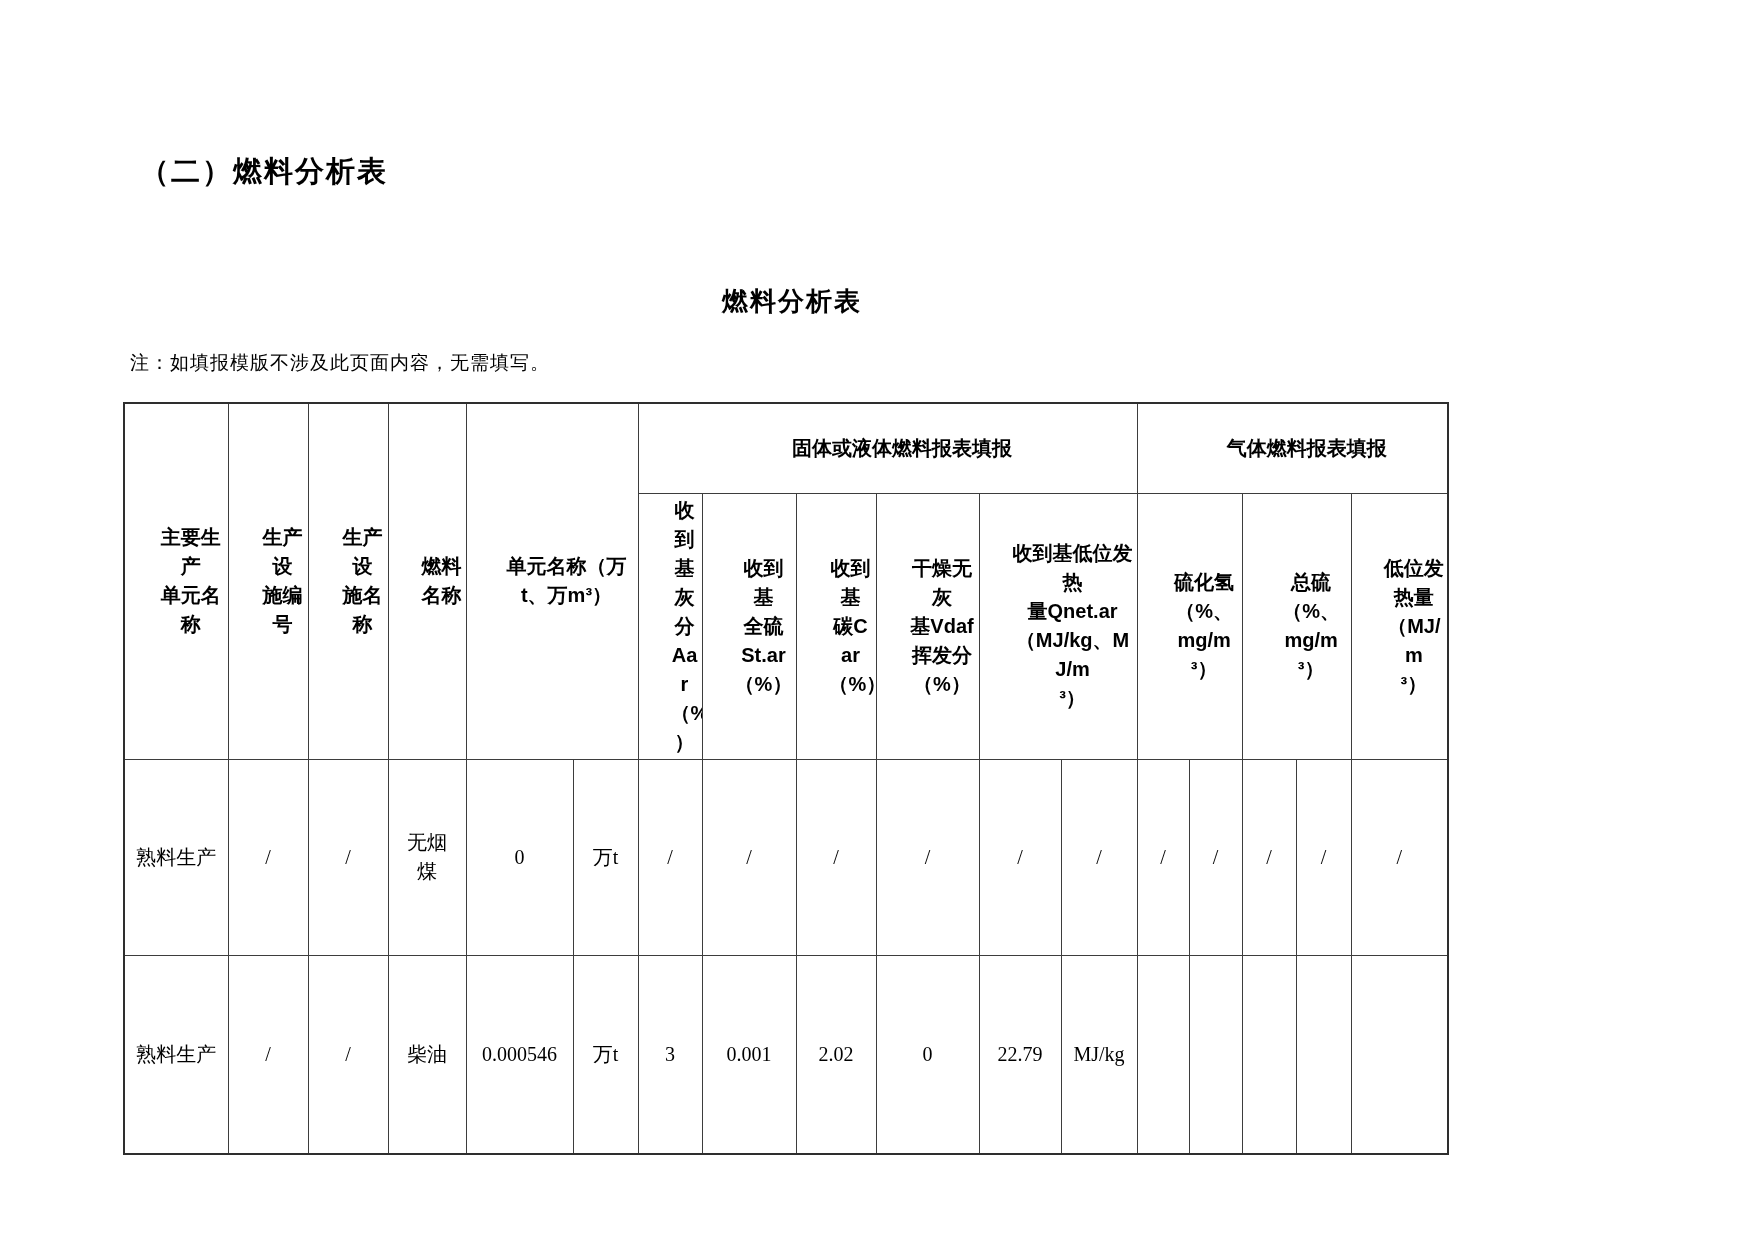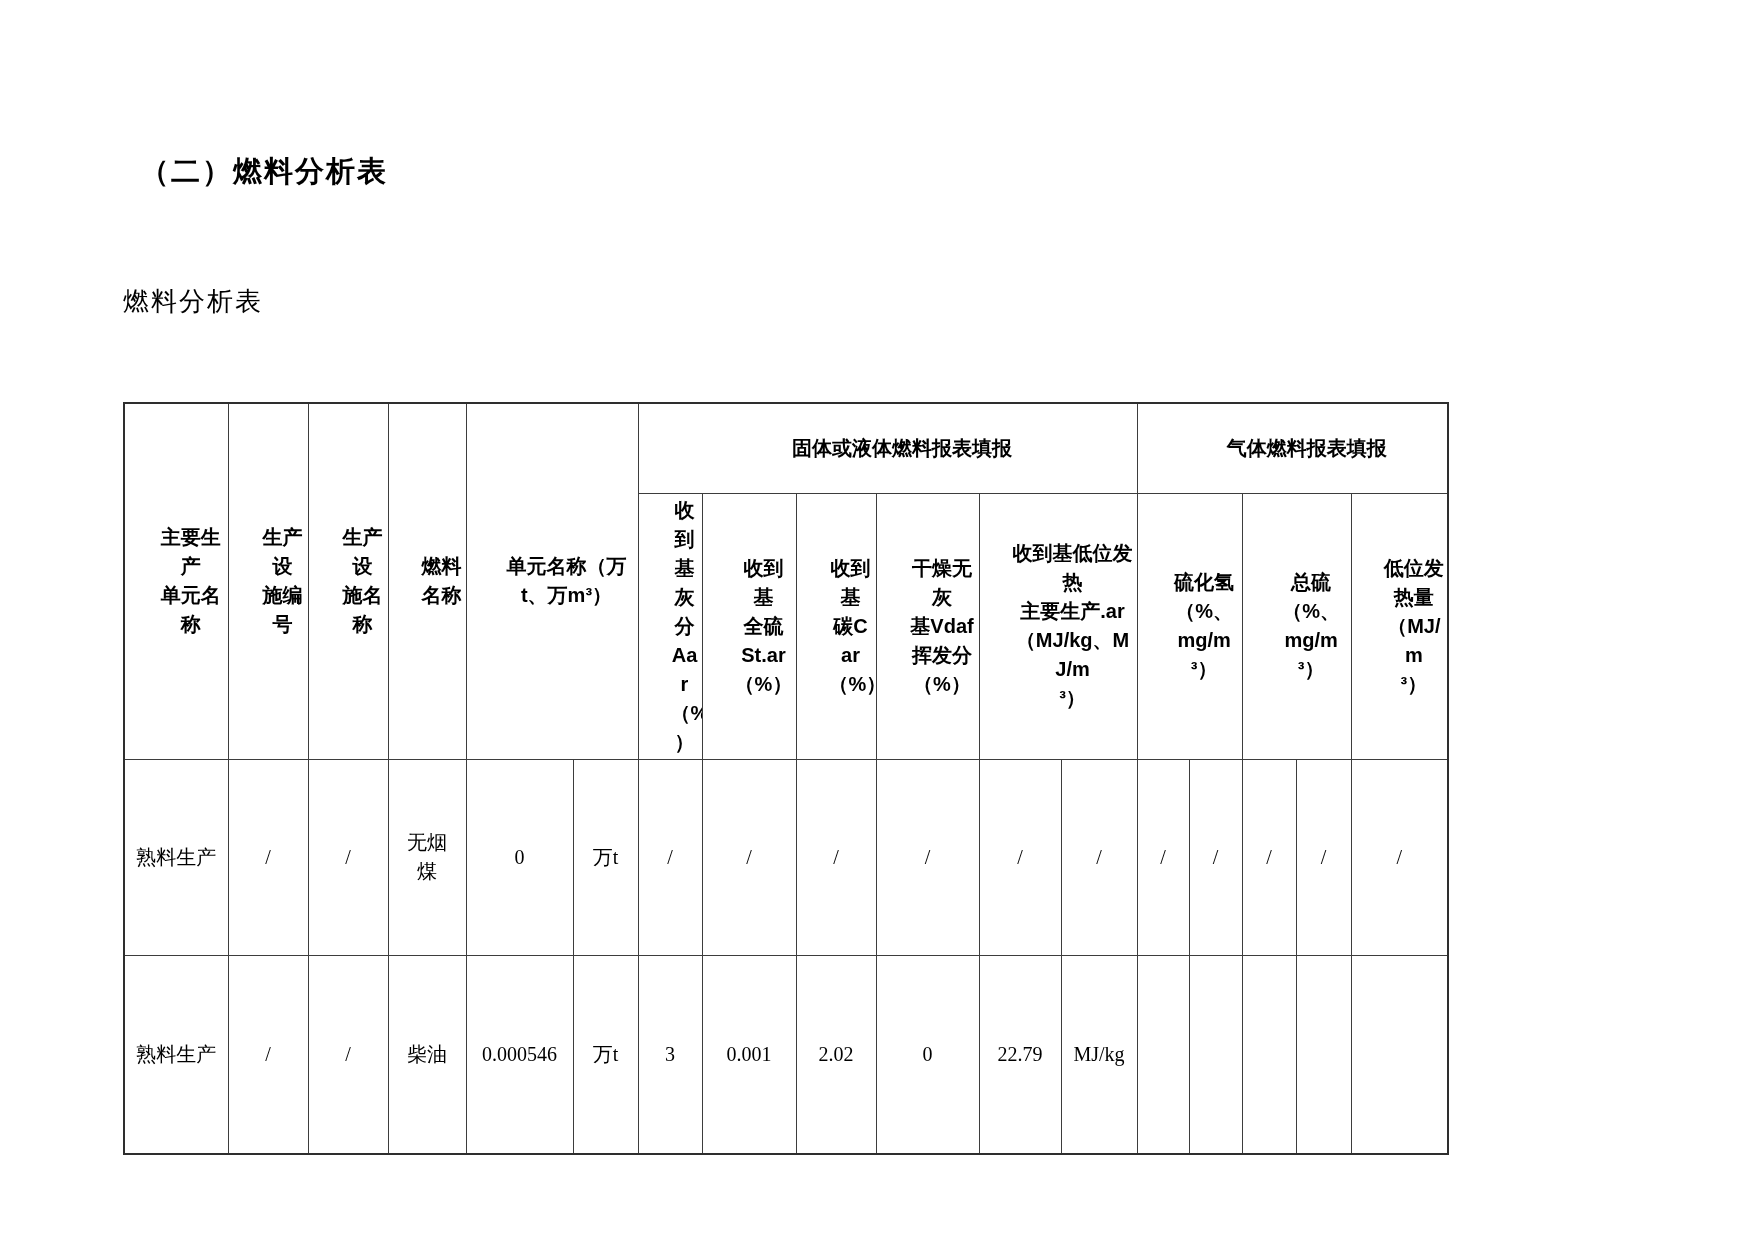--- a/index.html
+++ b/index.html
@@ -21,25 +21,26 @@
     position: absolute;
     left: 140px;
     top: 152px;
     font-size: 29px;
     font-weight: bold;
     letter-spacing: 2px;
     margin: 0;
   }
   .table-title {
     position: absolute;
-    left: 123px;
+    left: 130px;
     top: 284px;
     width: 1324px;
+    text-align: center;
     font-size: 26px;
-    font-weight: normal;
+    font-weight: bold;
     letter-spacing: 2px;
   }
   .note {
     position: absolute;
     left: 130px;
     top: 350px;
     font-size: 19px;
     letter-spacing: 1px;
   }
   table.fuel-table {
@@ -79,20 +80,21 @@
 </style>
 </head>
 <body>
 
 <div class="page">
 
   <h1 class="section-heading">（二）燃料分析表</h1>
 
   <div class="table-title">燃料分析表</div>
 
+  <div class="note">注：如填报模版不涉及此页面内容，无需填写。</div>
 
   <table class="fuel-table">
     <colgroup>
       <col style="width:104px">
         <col style="width:80px">
         <col style="width:80px">
         <col style="width:78px">
       <col style="width:107px">
         <col style="width:65px">
       <col style="width:64px">
@@ -134,21 +136,21 @@
 St.ar
 （%）</th>
         <th>收到基
 碳Car
 （%）</th>
         <th>干燥无灰
 基Vdaf
 挥发分
 （%）</th>
         <th colspan="2">收到基低位发热
-主要生产.ar
+量Qnet.ar
 （MJ/kg、MJ/m
 ³）</th>
         <th colspan="2">硫化氢
 （%、
 mg/m³）</th>
         <th colspan="2">总硫
 （%、
 mg/m³）</th>
         <th>低位发
 热量

